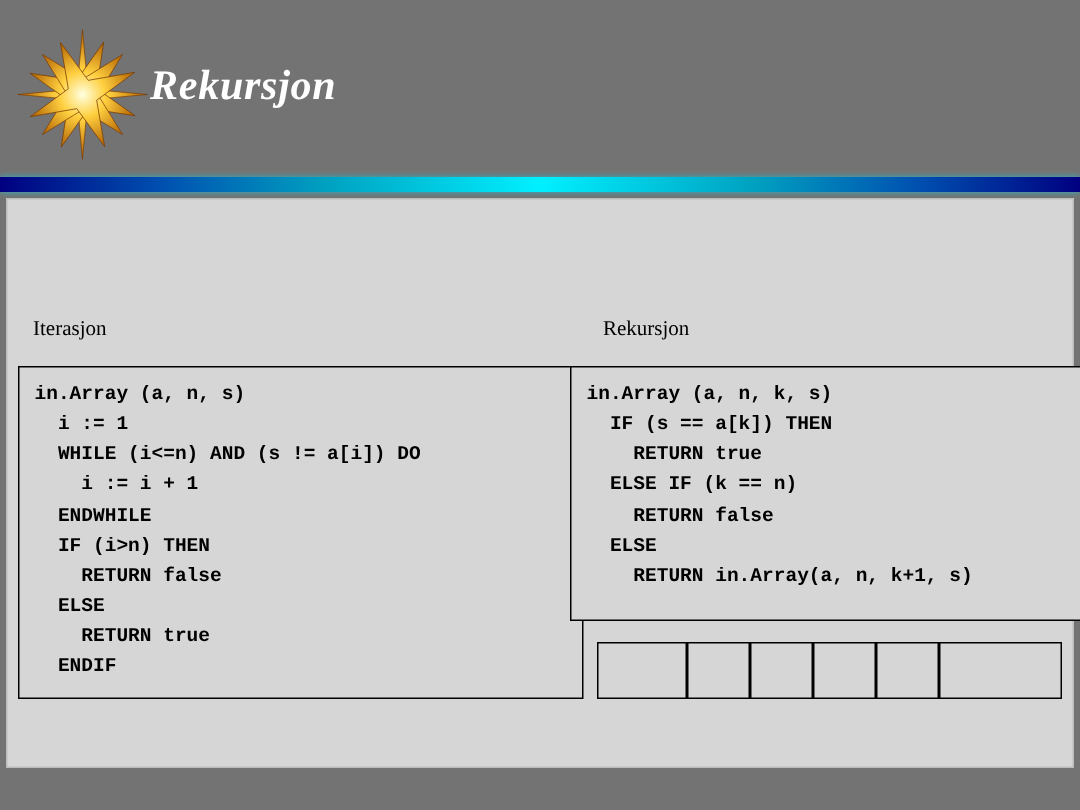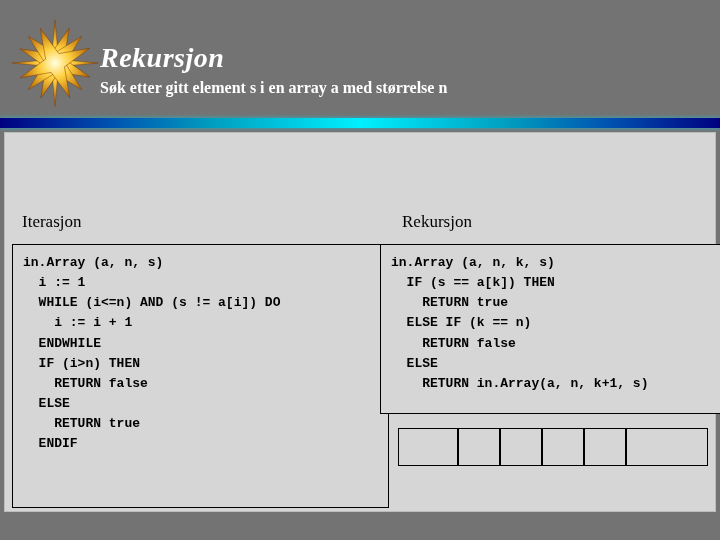--- a/index.html
+++ b/index.html
@@ -64,42 +64,42 @@
     left: 4px;
     top: 132px;
     width: 712px;
     height: 380px;
     background: #d6d6d6;
     box-shadow: inset 0 0 0 1px #bcbcbc;
   }
   .col-label {
     position: absolute;
     color: #000;
-    font-size: 17px;
+    font-size: 14px;
   }
   .lbl-iter { left: 18px; top: 80px; }
   .lbl-rec  { left: 398px; top: 80px; }
   .codebox {
     position: absolute;
     border: 1px solid #000;
     background: #d6d6d6;
     padding: 8px 10px;
     font-family: "Courier New", monospace;
     font-size: 13px;
     font-weight: 700;
     line-height: 1.55;
     white-space: pre;
     color: #000;
     box-sizing: border-box;
   }
   .code-iter {
     left: 8px;
     top: 112px;
     width: 377px;
-    height: 264px;
+    height: 222px;
   }
   .code-rec {
     left: 376px;
     top: 112px;
     width: 360px;
     height: 170px;
   }
   .cells {
     position: absolute;
     left: 394px;
@@ -135,21 +135,20 @@
     </defs>
     <g fill="url(#g)" stroke="#7a3a00" stroke-width="0.5">
       <polygon points="50,2 54,46 98,50 54,54 50,98 46,54 2,50 46,46"></polygon>
       <polygon points="50,8 58,42 92,50 58,58 50,92 42,58 8,50 42,42" transform="rotate(22 50 50)"></polygon>
       <polygon points="50,8 58,42 92,50 58,58 50,92 42,58 8,50 42,42" transform="rotate(45 50 50)"></polygon>
       <polygon points="50,8 58,42 92,50 58,58 50,92 42,58 8,50 42,42" transform="rotate(67 50 50)"></polygon>
     </g>
   </svg>
 
   <div class="title">Rekursjon</div>
-  <div class="subtitle">Søk etter gitt element s i en array a med størrelse n</div>
 
   <div class="divider"></div>
 
   <div class="content">
 
     <div class="col-label lbl-iter">Iterasjon</div>
     <div class="col-label lbl-rec">Rekursjon</div>
 
     <div class="codebox code-iter">in.Array (a, n, s)
   i := 1

